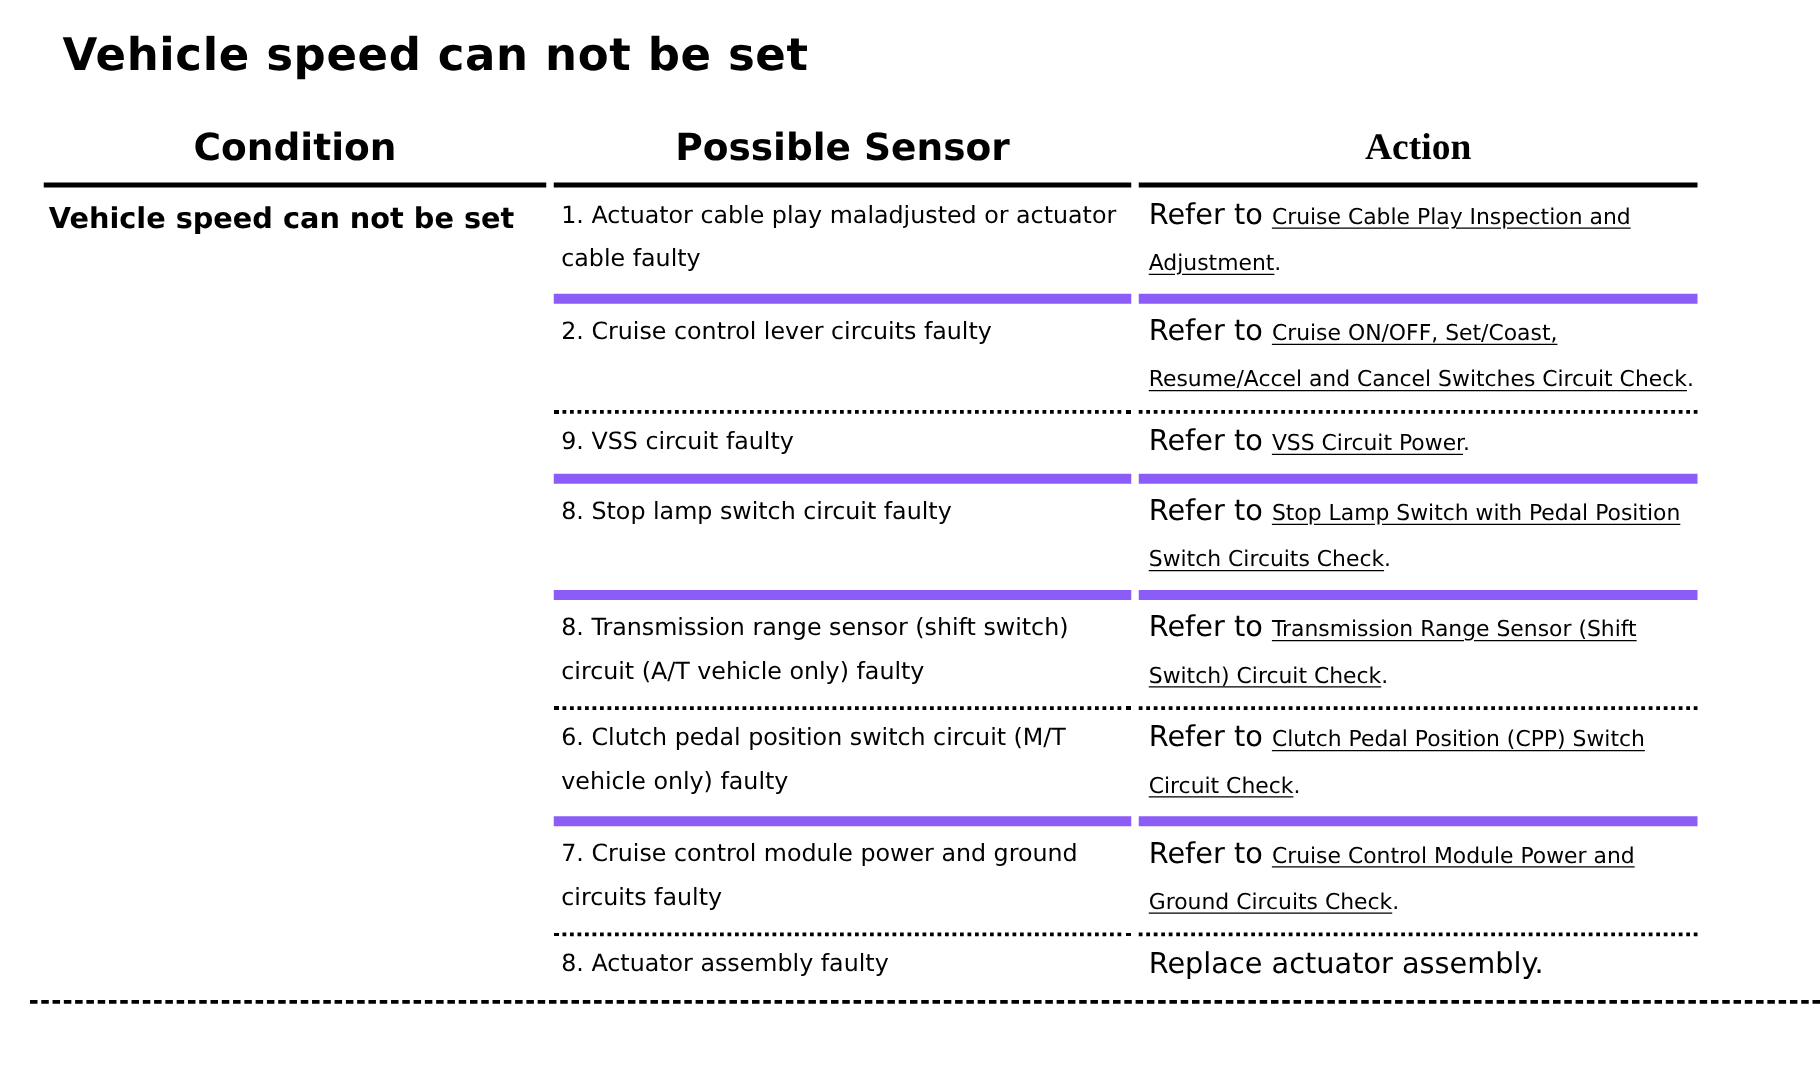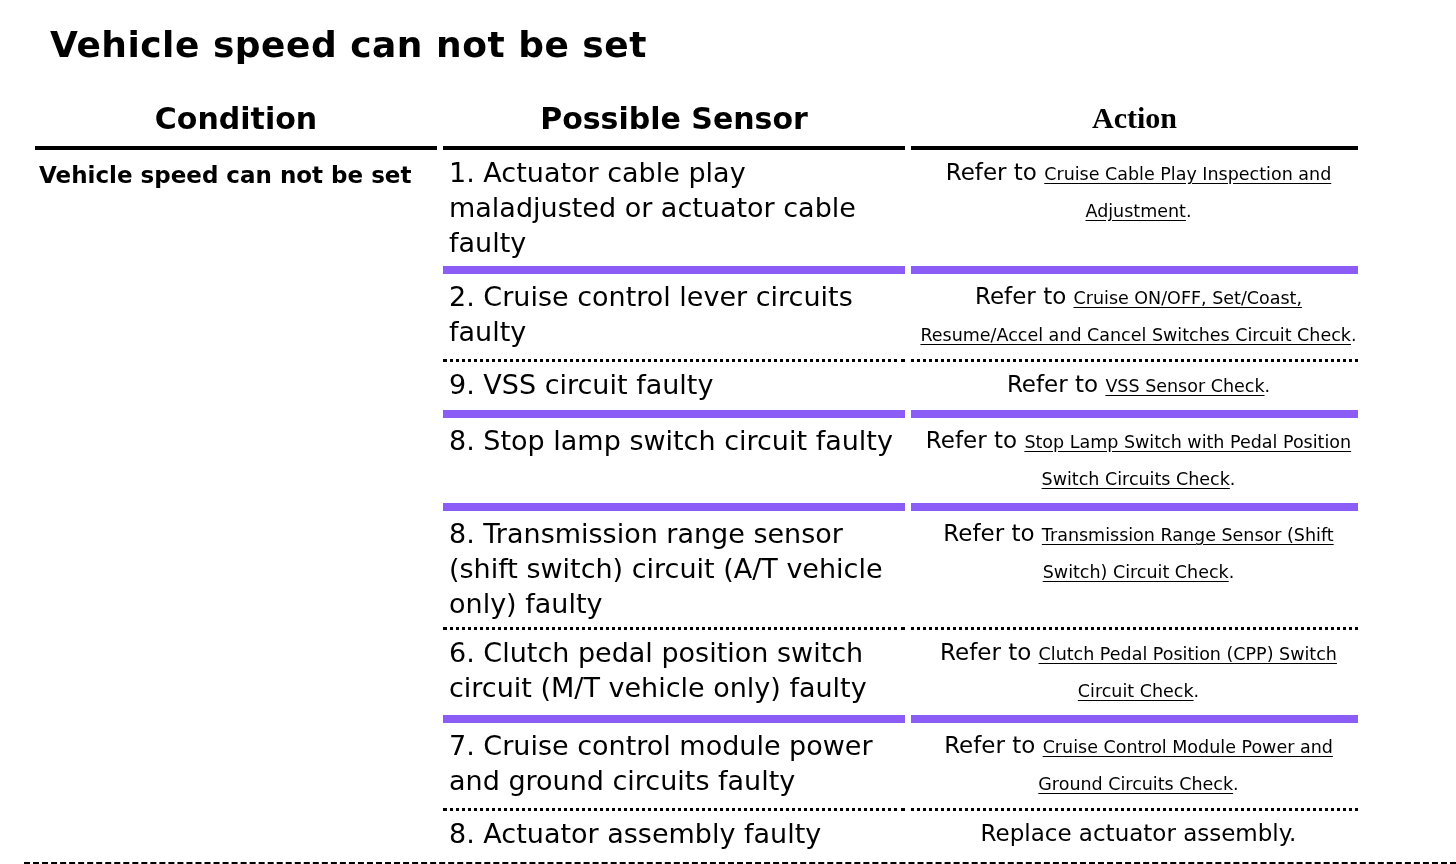--- a/index.html
+++ b/index.html
@@ -40,30 +40,29 @@
     border-bottom: 4px solid #000;
   }
 
   td.condition-cell {
     font-size: 23px;
     font-weight: bold;
     line-height: 35px;
     padding: 8px 4px 0 4px;
   }
   td.cause-cell {
-    font-size: 27px;
+    font-size: 19px;
     line-height: 35px;
     padding: 5px 2px 6px 6px;
     margin-top: 44px;
   }
   td.action-cell {
     font-size: 23px;
     line-height: 35px;
     padding: 5px 0 6px 8px;
-    text-align: center;
   }
   .action-link {
     font-size: 17.5px;
     text-decoration: underline;
     text-underline-offset: 3px;
     color: #000;
     cursor: pointer;
   }
   .action-suffix { font-size: 17.5px; }
 
@@ -96,21 +95,21 @@
         <td class="condition-cell" rowspan="8">Vehicle speed can not be set</td>
         <td class="cause-cell">1. Actuator cable play maladjusted or actuator cable faulty</td>
         <td class="action-cell"><span>Refer to </span><span class="action-link">Cruise Cable Play Inspection and Adjustment</span><span class="action-suffix">.</span></td>
       </tr>
       <tr class="bt-solid">
         <td class="cause-cell">2. Cruise control lever circuits faulty</td>
         <td class="action-cell"><span>Refer to </span><span class="action-link">Cruise ON/OFF, Set/Coast, Resume/Accel and Cancel Switches Circuit Check</span><span class="action-suffix">.</span></td>
       </tr>
       <tr class="bt-dotted">
         <td class="cause-cell">9. VSS circuit faulty</td>
-        <td class="action-cell"><span>Refer to </span><span class="action-link">VSS Sensor Check</span><span class="action-suffix">.</span></td>
+        <td class="action-cell"><span>Refer to </span><span class="action-link">VSS Circuit Power</span><span class="action-suffix">.</span></td>
       </tr>
       <tr class="bt-solid">
         <td class="cause-cell">8. Stop lamp switch circuit faulty</td>
         <td class="action-cell"><span>Refer to </span><span class="action-link">Stop Lamp Switch with Pedal Position Switch Circuits Check</span><span class="action-suffix">.</span></td>
       </tr>
       <tr class="bt-solid">
         <td class="cause-cell">8. Transmission range sensor (shift switch) circuit (A/T vehicle only) faulty</td>
         <td class="action-cell"><span>Refer to </span><span class="action-link">Transmission Range Sensor (Shift Switch) Circuit Check</span><span class="action-suffix">.</span></td>
       </tr>
       <tr class="bt-dotted">

